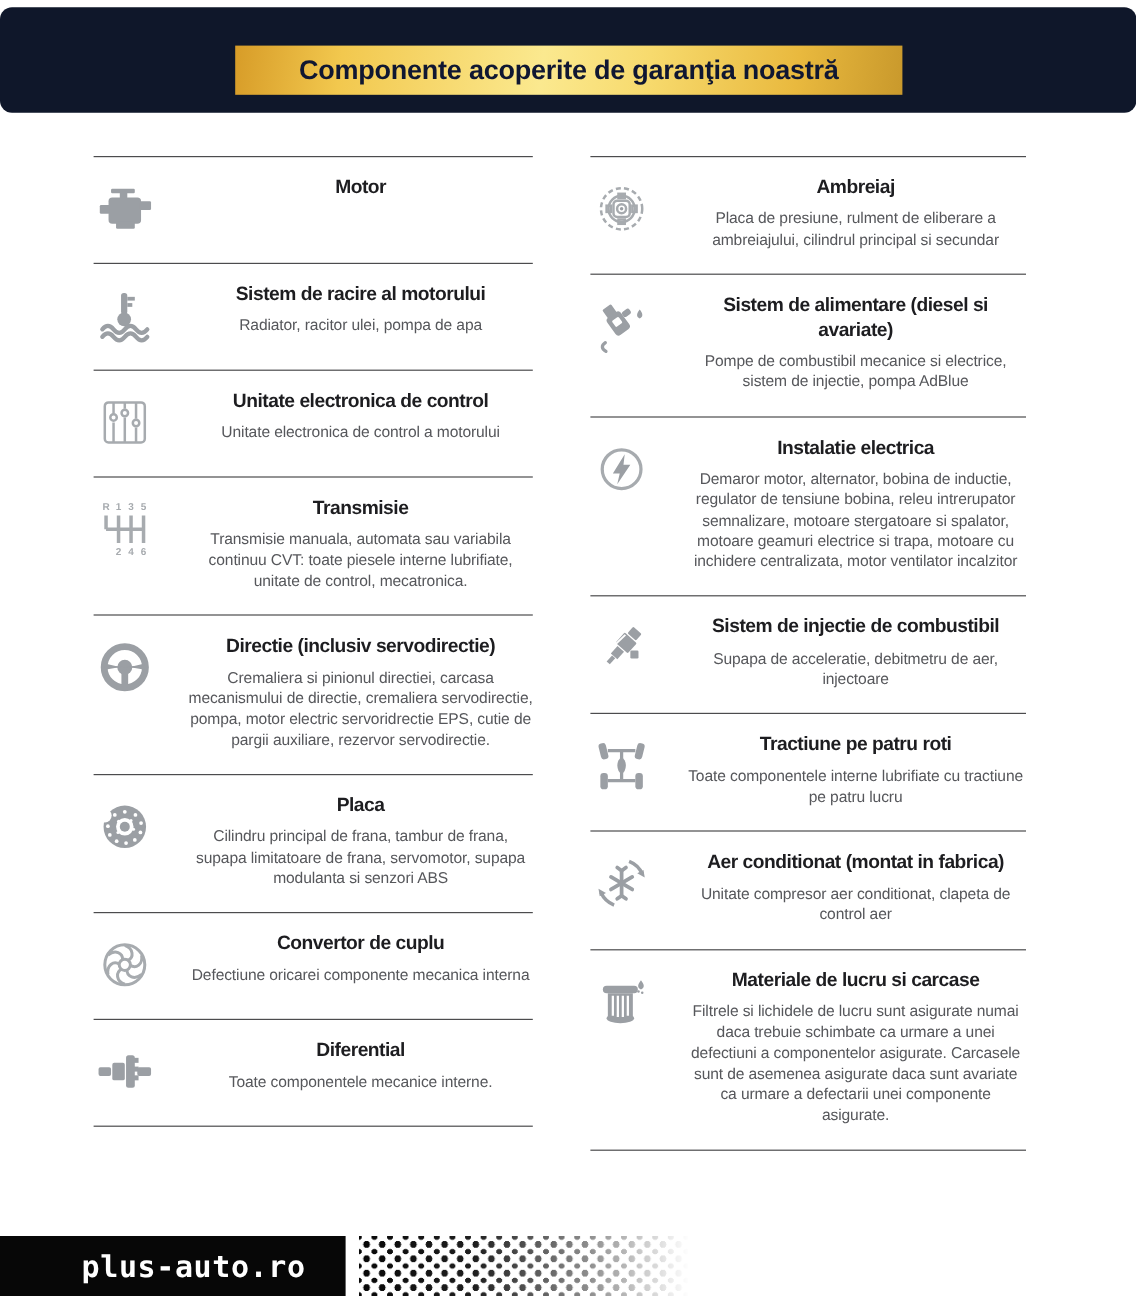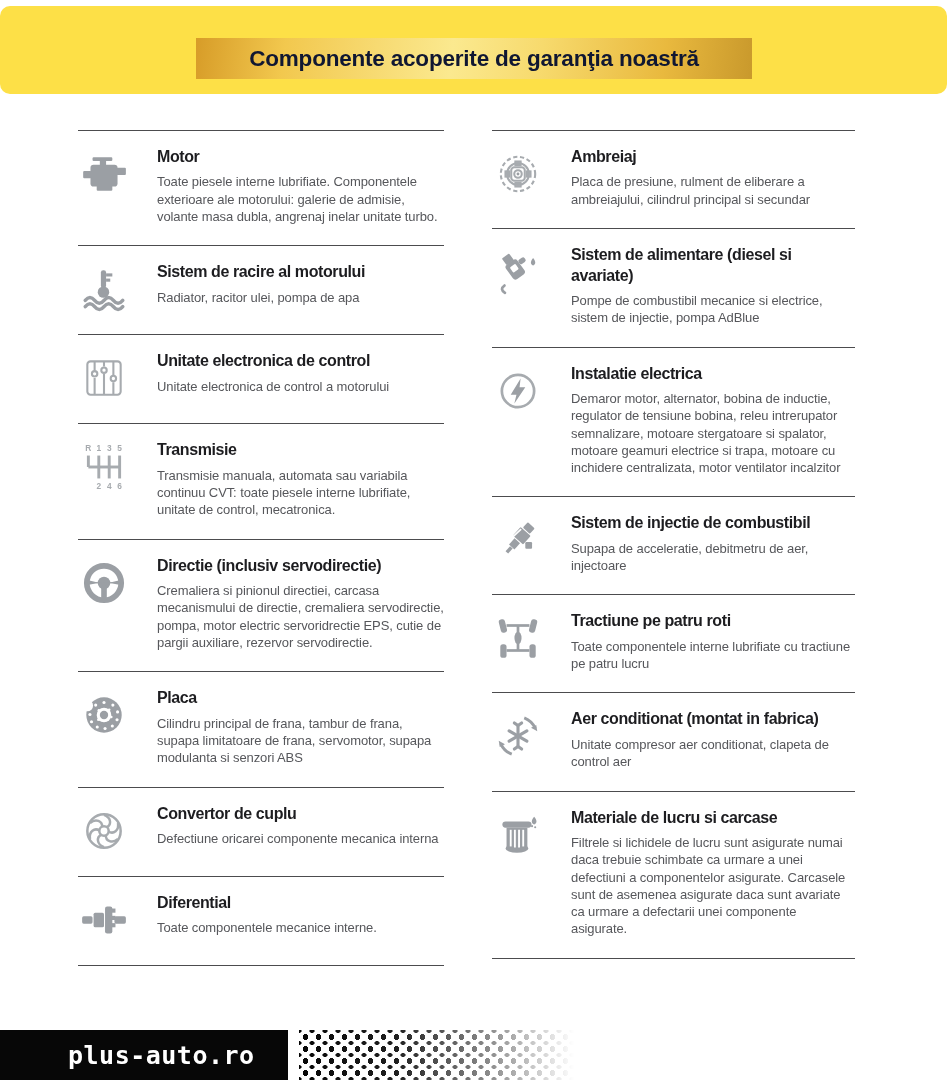--- a/index.html
+++ b/index.html
@@ -3,21 +3,21 @@
 <meta charset="utf-8">
 <style>
   html,body{margin:0;padding:0;}
   body{
     width:947px;height:1080px;position:relative;background:#ffffff;
     font-family:"Liberation Sans",sans-serif;overflow:hidden;
   }
   
   .header-bar{
     position:absolute;top:6px;left:0;width:947px;height:88px;
-    background:#fde047;border-radius:10px;
+    background:#0f172a;border-radius:10px;
   }
   .title-banner{
     position:absolute;left:196px;top:32px;width:556px;height:41px;
     background:linear-gradient(97deg,#d79c28 0%,#f2c84e 16%,#fbe98f 46%,#f7da6d 62%,#e9b93e 84%,#c9992c 100%);
     display:flex;align-items:center;justify-content:center;
   }
   .title-banner span{
     font-size:22.5px;font-weight:700;color:#101732;letter-spacing:-0.2px;
     white-space:nowrap;
   }
@@ -29,21 +29,21 @@
     border-top:1.8px solid #4c4c4e;
     display:flex;align-items:flex-start;
     padding:16px 0 20px 0;
   }
   .endline{border-top:1.8px solid #4c4c4e;height:0;}
   .icon-box{
     width:50px;height:50px;flex:0 0 50px;margin:2px 28px 0 1px;
     display:flex;align-items:center;justify-content:center;
   }
   .icon-box svg{width:50px;height:50px;}
-  .txt{flex:1;min-width:0;}
+  .txt{flex:1;min-width:0;text-align:center;}
   .txt h3{
     margin:0 0 6px 0;font-size:16px;font-weight:700;color:#1d1d20;
     letter-spacing:-0.4px;line-height:1.28;
   }
   .txt p{
     margin:0;font-size:13px;color:#56575b;line-height:1.33;letter-spacing:-0.1px;
   }
   
   .ic-solid{fill:#9b9fa4;}
   .ic-stroke{stroke:#a7abaf;fill:none;}
@@ -87,21 +87,20 @@
         <rect x="20" y="11" width="6" height="5"></rect>
         <rect x="11" y="15" width="26" height="21" rx="3"></rect>
         <rect x="4" y="21" width="8" height="7" rx="1"></rect>
         <rect x="36" y="18" width="9" height="7" rx="1"></rect>
         <rect x="17" y="34" width="15" height="6" rx="1"></rect>
       </g>
         </svg>
     </div>
     <div class="txt">
       <h3>Motor</h3>
-      <p>Toate piesele interne lubrifiate. Componentele exterioare ale motorului: galerie de admisie, volante masa dubla, angrenaj inelar unitate turbo.</p>
     </div>
   </div>
 
   <div class="item">
     <div class="icon-box">
       <svg viewBox="0 0 48 48">
         <g class="ic-solid">
           <rect x="21" y="6" width="5" height="17" rx="2.2"></rect>
           <rect x="26" y="9" width="6" height="3"></rect>
           <rect x="26" y="14" width="4" height="3"></rect>

